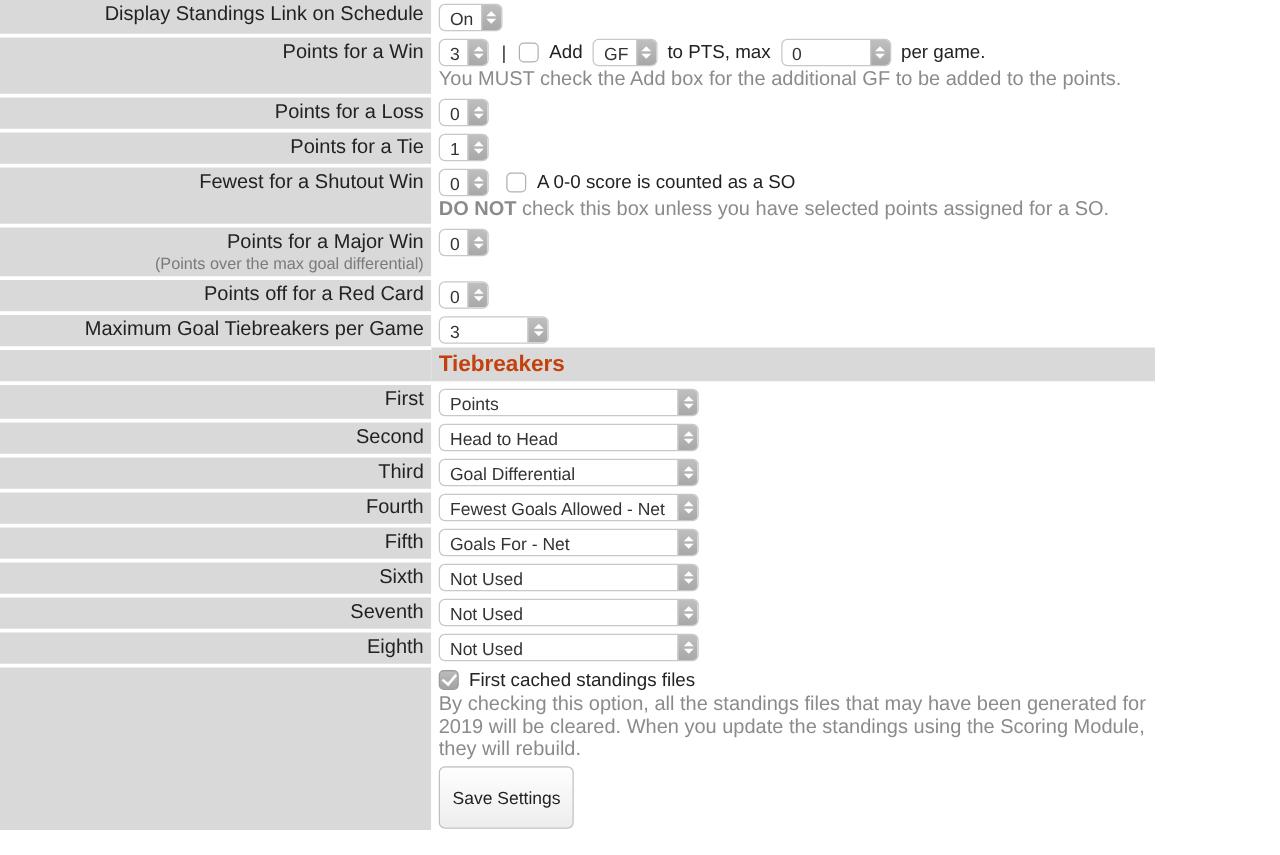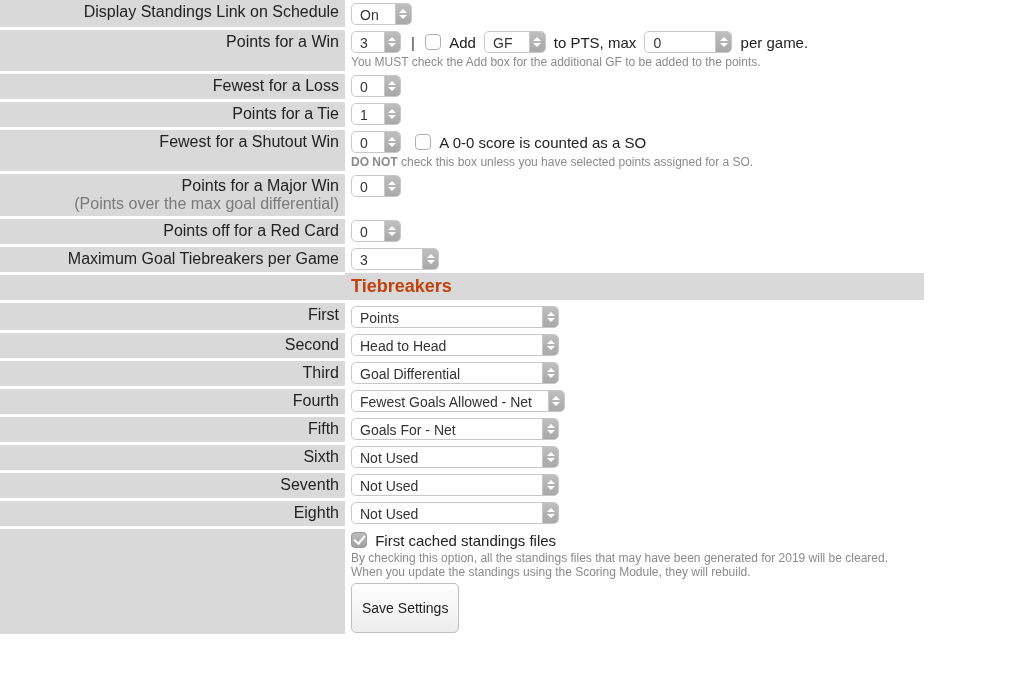--- a/index.html
+++ b/index.html
@@ -25,33 +25,33 @@
     text-align: right;
     background: #d9d9d9;
     border-bottom: 3px solid #fff;
     font-size: 16px;
     color: #222;
     padding-top: 4px;
     padding-bottom: 4px;
   }
   td.label .sub {
     display: block;
-    font-size: 16px;
+    font-size: 13px;
     color: #7a7a7a;
   }
   td.field {
     background: #fff;
     padding-left: 10px;
     padding-top: 4px;
     padding-bottom: 4px;
   }
   .hint {
     display: block;
     color: #8b8b8b;
-    font-size: 12px;
+    font-size: 16px;
     margin-top: 2px;
   }
   .hint strong { font-weight: bold; }
   .section-header td {
     background: #d9d9d9;
     font-weight: bold;
     font-size: 18px;
     padding: 2px 6px;
     color: #c2410c;
     border-bottom: 3px solid #fff;
@@ -62,21 +62,21 @@
     align-items: stretch;
     background: #fff;
     border: 1px solid #c8c8c8;
     border-radius: 5px;
     height: 22px;
     vertical-align: middle;
     overflow: hidden;
     font-size: 14px;
   }
   .sel .val {
-    padding: 2px 16px 2px 8px;
+    padding: 2px 6px 2px 8px;
     line-height: 18px;
     min-width: 18px;
     color: #333;
   }
   .sel.wide .val { min-width: 190px; }
   .sel.med .val  { min-width: 70px; }
   .sel.num .val  { min-width: 22px; text-align: left; }
   .sel .btn {
     width: 16px;
     background: linear-gradient(#bfbfbf,#a8a8a8);
@@ -179,21 +179,21 @@
               <span class="arr up"></span>
               <span class="arr down"></span>
             </span>
       </span>
       <span class="inline-text">per game.</span>
       <span class="hint">You MUST check the Add box for the additional GF to be added to the points.</span>
     </td>
   </tr>
 
   <tr>
-    <td class="label"><span>Fewest for a Loss</span></td>
+    <td class="label"><span>Points for a Loss</span></td>
     <td class="field">
       <span class="sel num">
         <span class="val">0</span>
         <span class="btn">
               <span class="arr up"></span>
               <span class="arr down"></span>
             </span>
       </span>
     </td>
   </tr>

